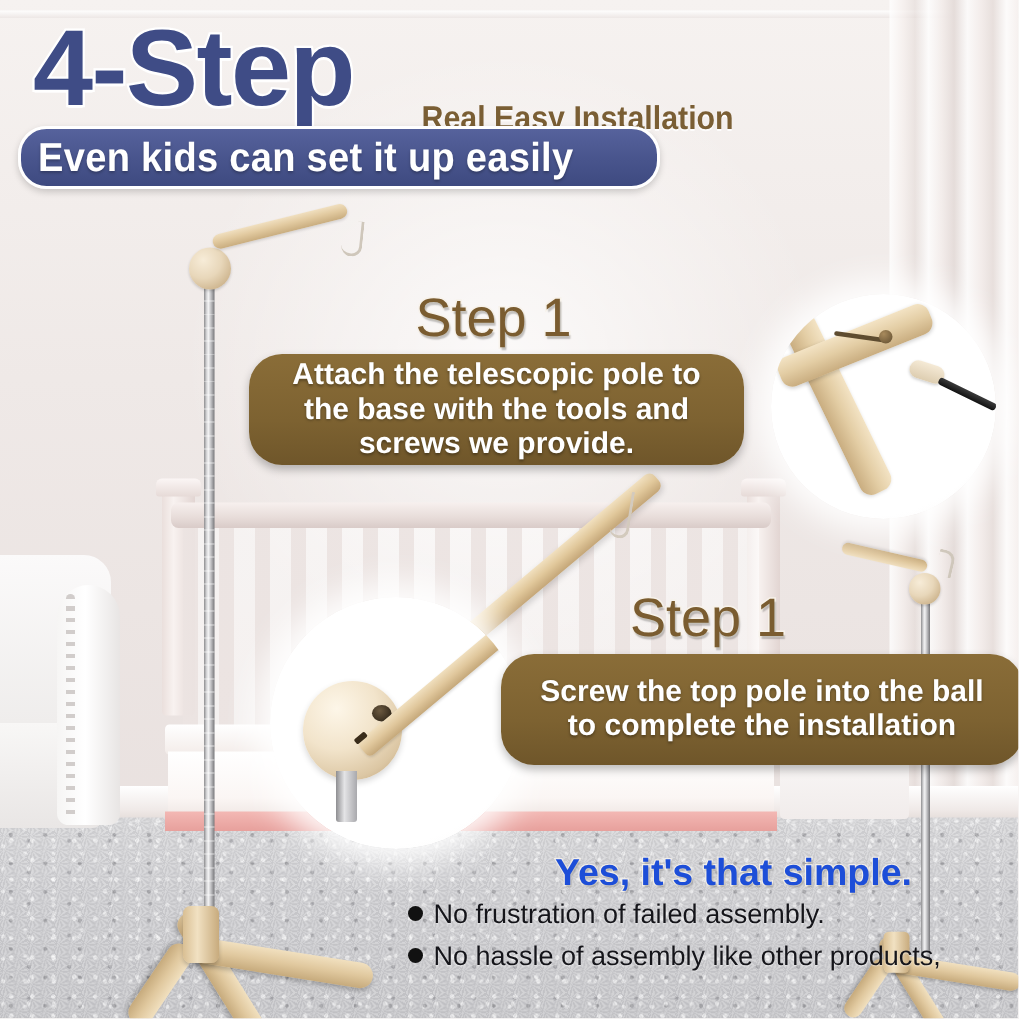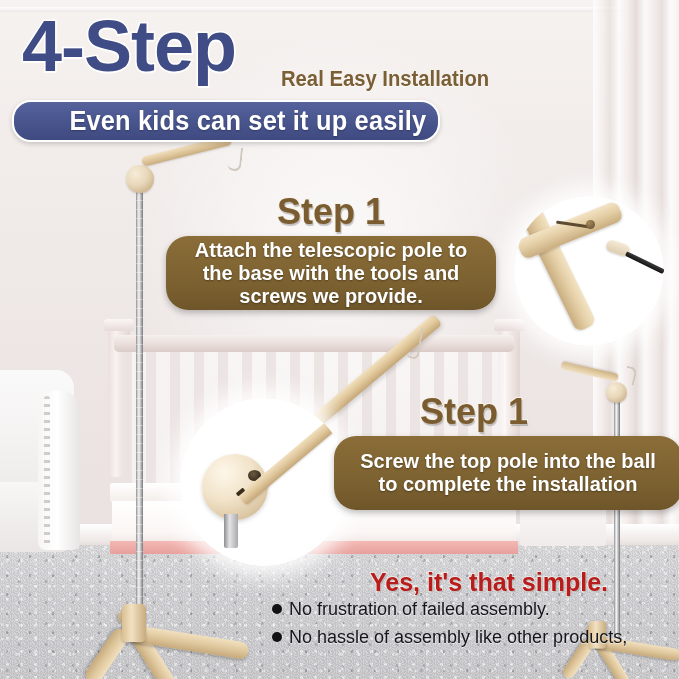--- a/index.html
+++ b/index.html
@@ -453,47 +453,47 @@
     font-size: 22px;
     line-height: 24px;
     color: #7a5e34;
     transform: scaleX(.92);
     transform-origin: left center;
     text-shadow: 0 1px 0 rgba(255,255,255,.8);
     white-space: nowrap;
   }
   .banner-pill {
     position: absolute;
-    left: 12px; top: 100px;
+    left: 12px; top: 84px;
     width: 424px; height: 38px;
     border-radius: 19px;
     background: linear-gradient(180deg, #56629c 0%, #48548c 55%, #3e4a80 100%);
     border: 2px solid #ffffff;
     box-shadow: 0 2px 5px rgba(0,0,0,.18);
     display: flex;
     align-items: center;
-    justify-content: flex-end;
+    justify-content: flex-start;
   }
   .banner-text {
     font-family: "Liberation Sans Narrow", "Liberation Sans", sans-serif;
     font-weight: bold;
     font-size: 27px;
     line-height: 28px;
     color: #ffffff;
     transform: scaleX(.94);
     letter-spacing: .2px;
     white-space: nowrap;
     text-shadow: 0 1px 2px rgba(0,0,0,.25);
   }
 
   
   .step-heading {
     position: absolute;
     font-family: "Liberation Sans Narrow", "Liberation Sans", sans-serif;
-    font-weight: bold;
+    font-weight: normal;
     font-size: 36px;
     line-height: 40px;
     color: #7a5c30;
     -webkit-text-stroke: 2px #f7f2ea;
     paint-order: stroke fill;
     text-shadow: 1px 2px 1px rgba(0,0,0,.22);
     white-space: nowrap;
   }
   .step-heading.s1 { left: 277px; top: 192px; }
   .step-heading.s2 { left: 420px; top: 392px; }
@@ -522,21 +522,21 @@
   }
 
   
   .tagline {
     position: absolute;
     left: 370px; top: 568px;
     font-family: "Liberation Sans Narrow", "Liberation Sans", sans-serif;
     font-weight: bold;
     font-size: 25px;
     line-height: 28px;
-    color: #b91c1c;
+    color: #1d4ed8;
     -webkit-text-stroke: 1.5px #f3efe9;
     paint-order: stroke fill;
     text-shadow: 1px 1px 1px rgba(0,0,0,.2);
     white-space: nowrap;
   }
   .bullet-list {
     position: absolute;
     left: 272px; top: 598px;
     width: 360px;
   }

